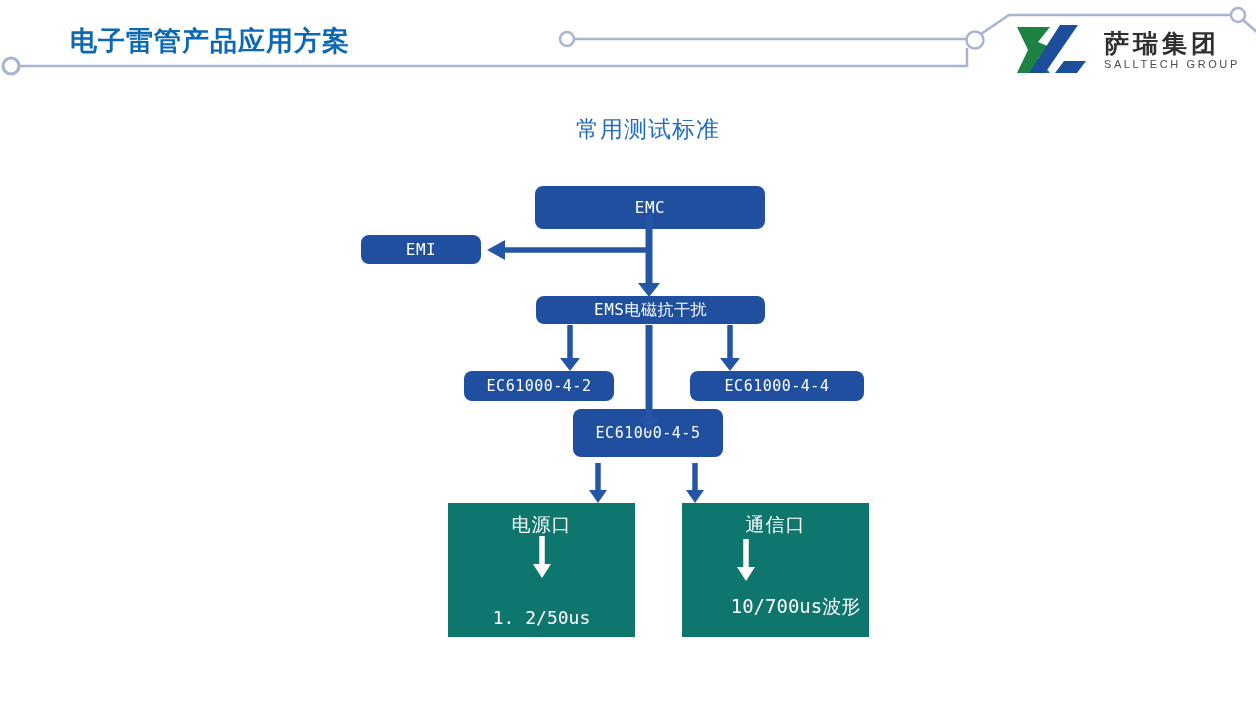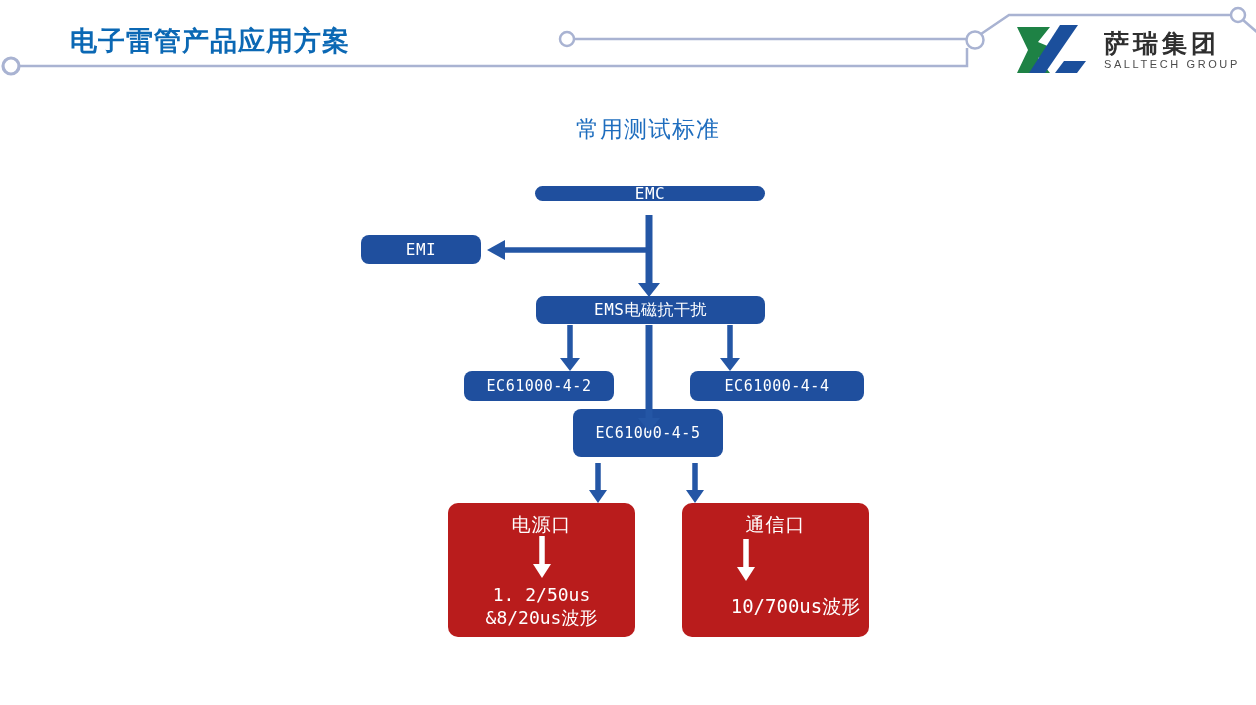--- a/index.html
+++ b/index.html
@@ -31,30 +31,30 @@
     font-size: 23px; font-weight: 500; color: #1e6dbe; letter-spacing: 1px;
     z-index: 2; white-space: nowrap;
   }
   .node {
     position: absolute; z-index: 2;
     background: #1f4f9e; border-radius: 8px;
     color: #ffffff; display: flex; align-items: center; justify-content: center;
     font-family: "DejaVu Sans Mono", "Liberation Sans", monospace;
     letter-spacing: 0.5px; white-space: nowrap;
   }
-  .node-emc  { left: 535px; top: 186px; width: 230px; height: 15px; font-size: 16px; }
+  .node-emc  { left: 535px; top: 186px; width: 230px; height: 43px; font-size: 16px; }
   .node-emi  { left: 361px; top: 235px; width: 120px; height: 29px; font-size: 16px; }
   .node-ems  { left: 536px; top: 296px; width: 229px; height: 28px; font-size: 16px; }
   .node-ec42 { left: 464px; top: 371px; width: 150px; height: 30px; font-size: 15px; }
   .node-ec44 { left: 690px; top: 371px; width: 174px; height: 30px; font-size: 15px; }
   .node-ec45 { left: 573px; top: 409px; width: 150px; height: 48px; font-size: 15px; }
 
   .big-node {
     position: absolute; z-index: 2;
-    background: #b91c1c; border-radius: 10px; color: #ffffff;
+    background: #0f766e; border-radius: 0; color: #ffffff;
     width: 187px; height: 134px;
   }
   .big-node-power { left: 448px; top: 503px; }
   .big-node-comm  { left: 682px; top: 503px; }
   .big-node .bn-label {
     position: absolute; top: 9px; left: 0; width: 100%;
     text-align: center; font-size: 19px; letter-spacing: 1px;
   }
   .big-node .bn-lines {
     position: absolute; bottom: 8px; left: 0; width: 100%;
@@ -99,21 +99,20 @@
 <div class="node node-emi">EMI</div>
 <div class="node node-ems">EMS电磁抗干扰</div>
 <div class="node node-ec42">EC61000-4-2</div>
 <div class="node node-ec44">EC61000-4-4</div>
 <div class="node node-ec45">EC61000-4-5</div>
 
 <div class="big-node big-node-power">
   <div class="bn-label">电源口</div>
   <div class="bn-lines">
     <div>1. 2/50us</div>
-    <div>&amp;8/20us波形</div>
   </div>
 </div>
 
 <div class="big-node big-node-comm">
   <div class="bn-label">通信口</div>
   <div class="bn-lines">
     <div>10/700us波形</div>
   </div>
 </div>
 

